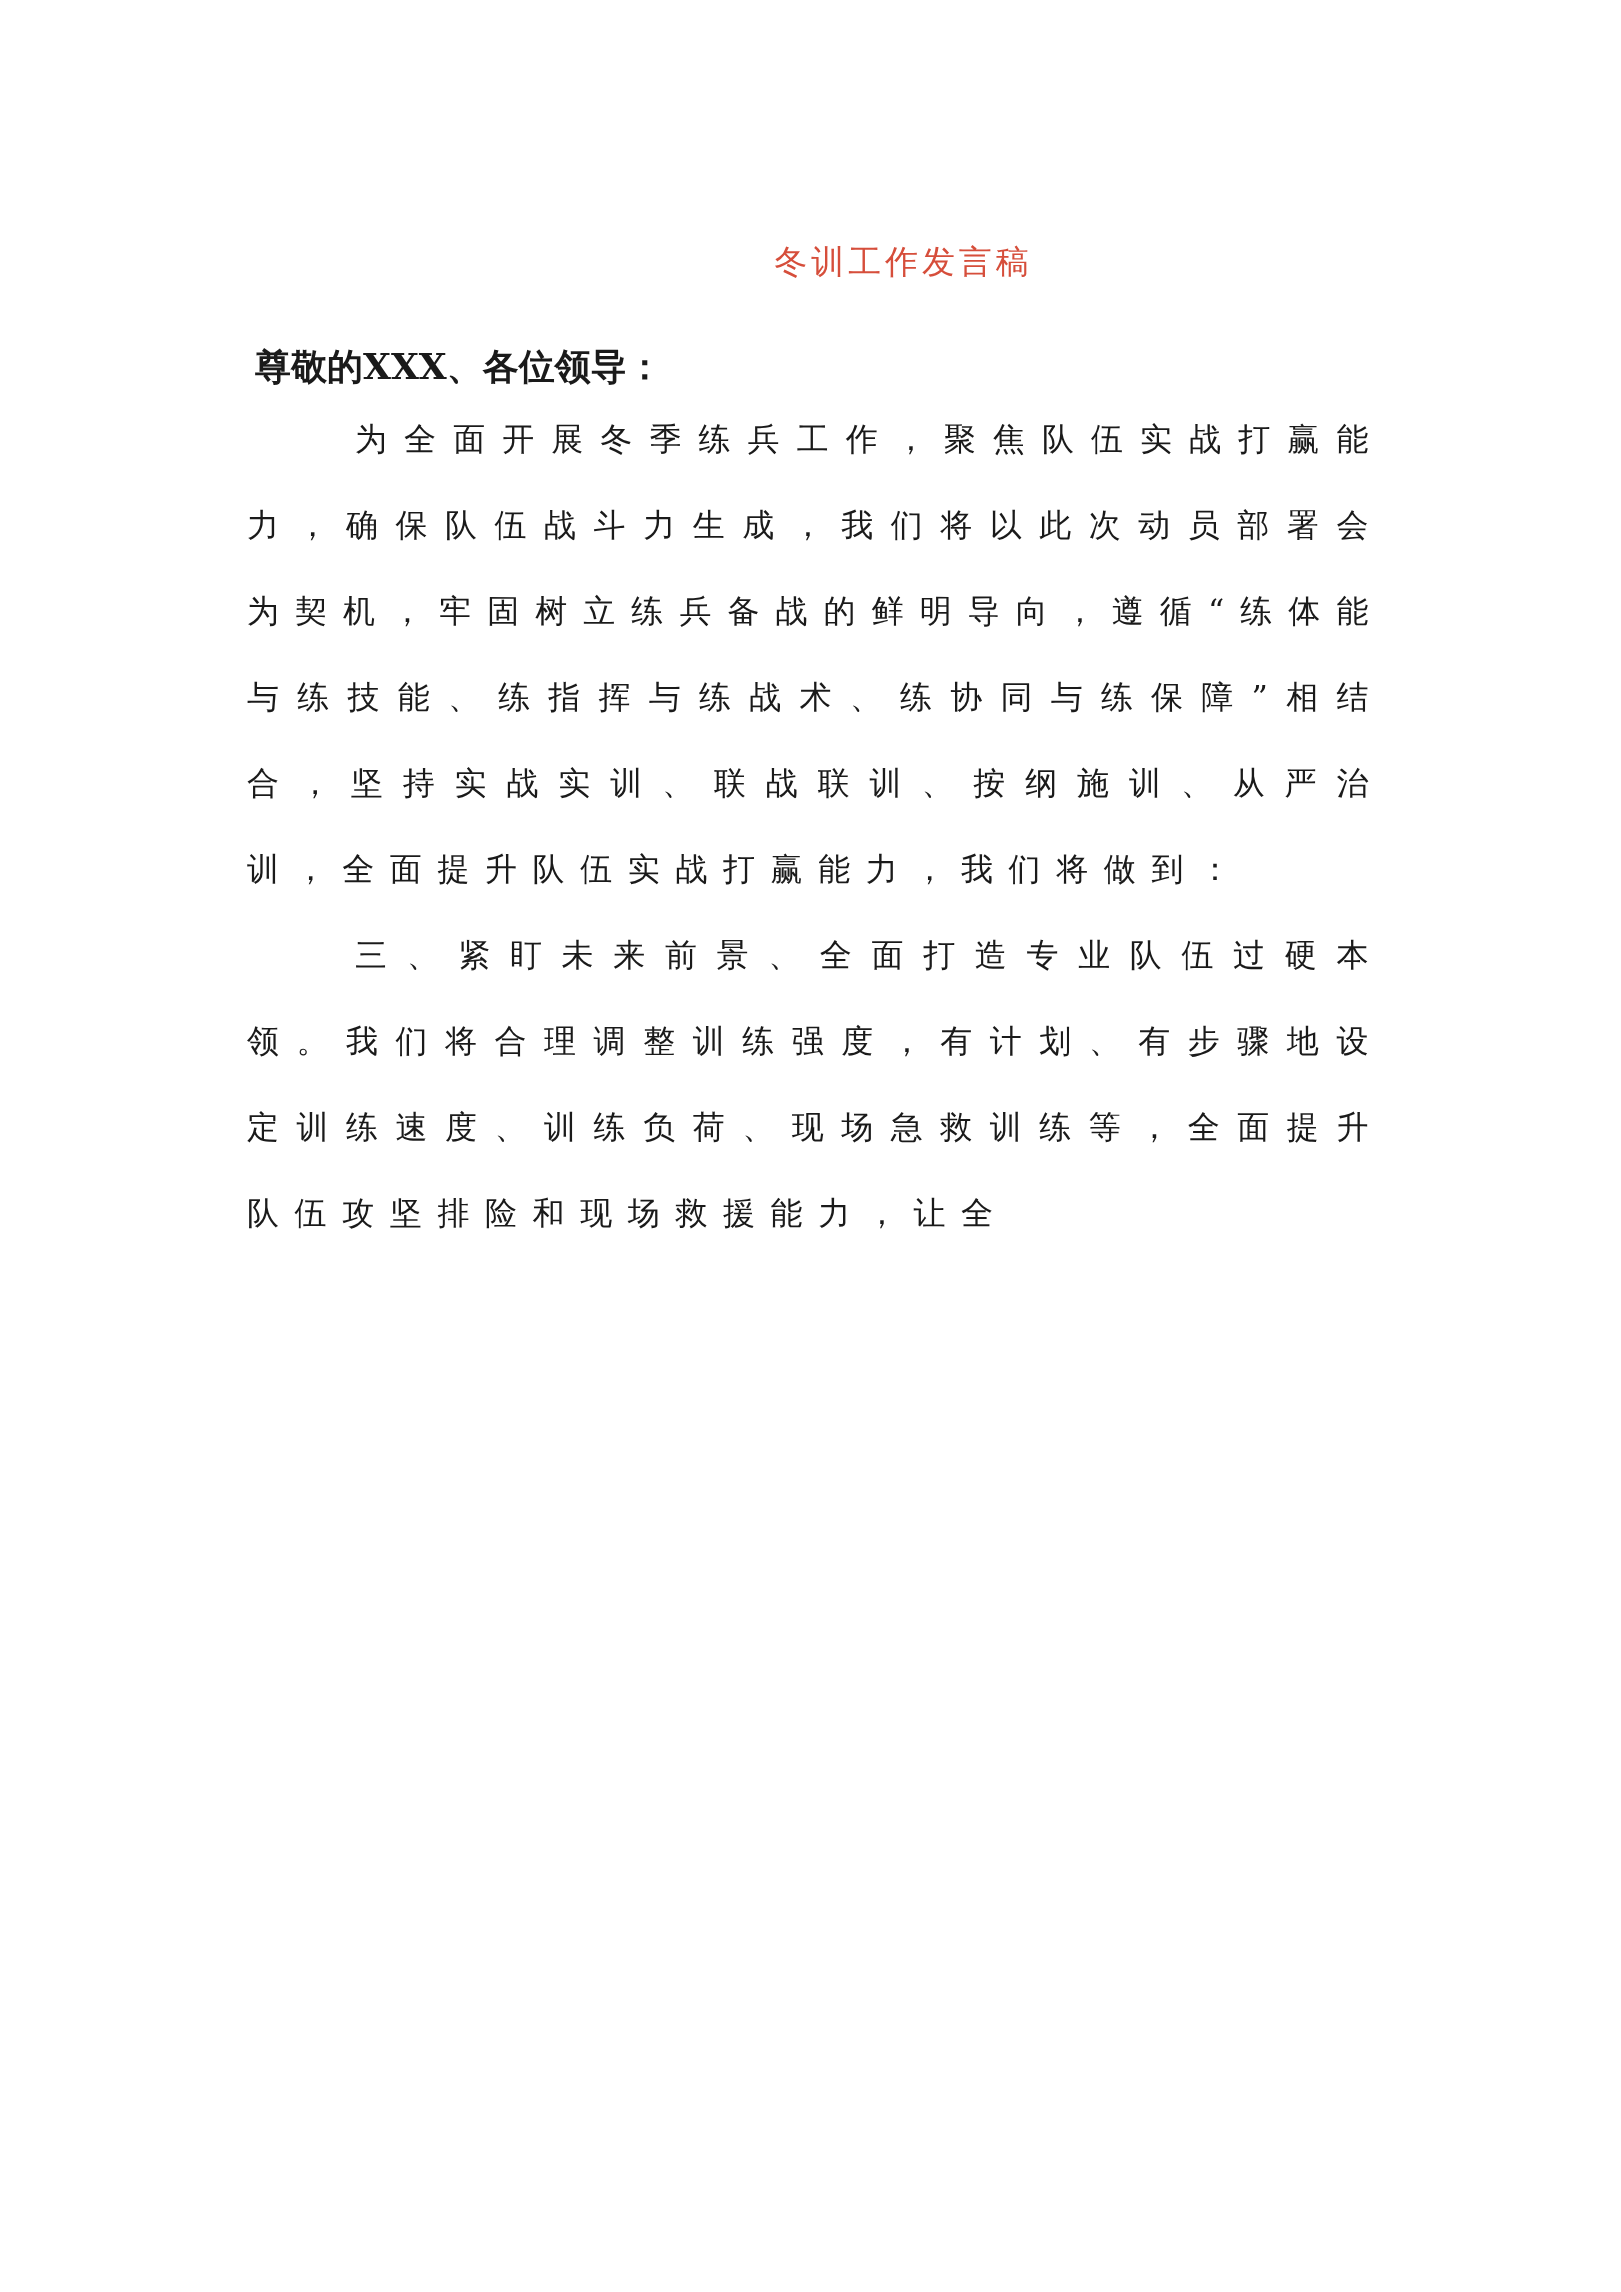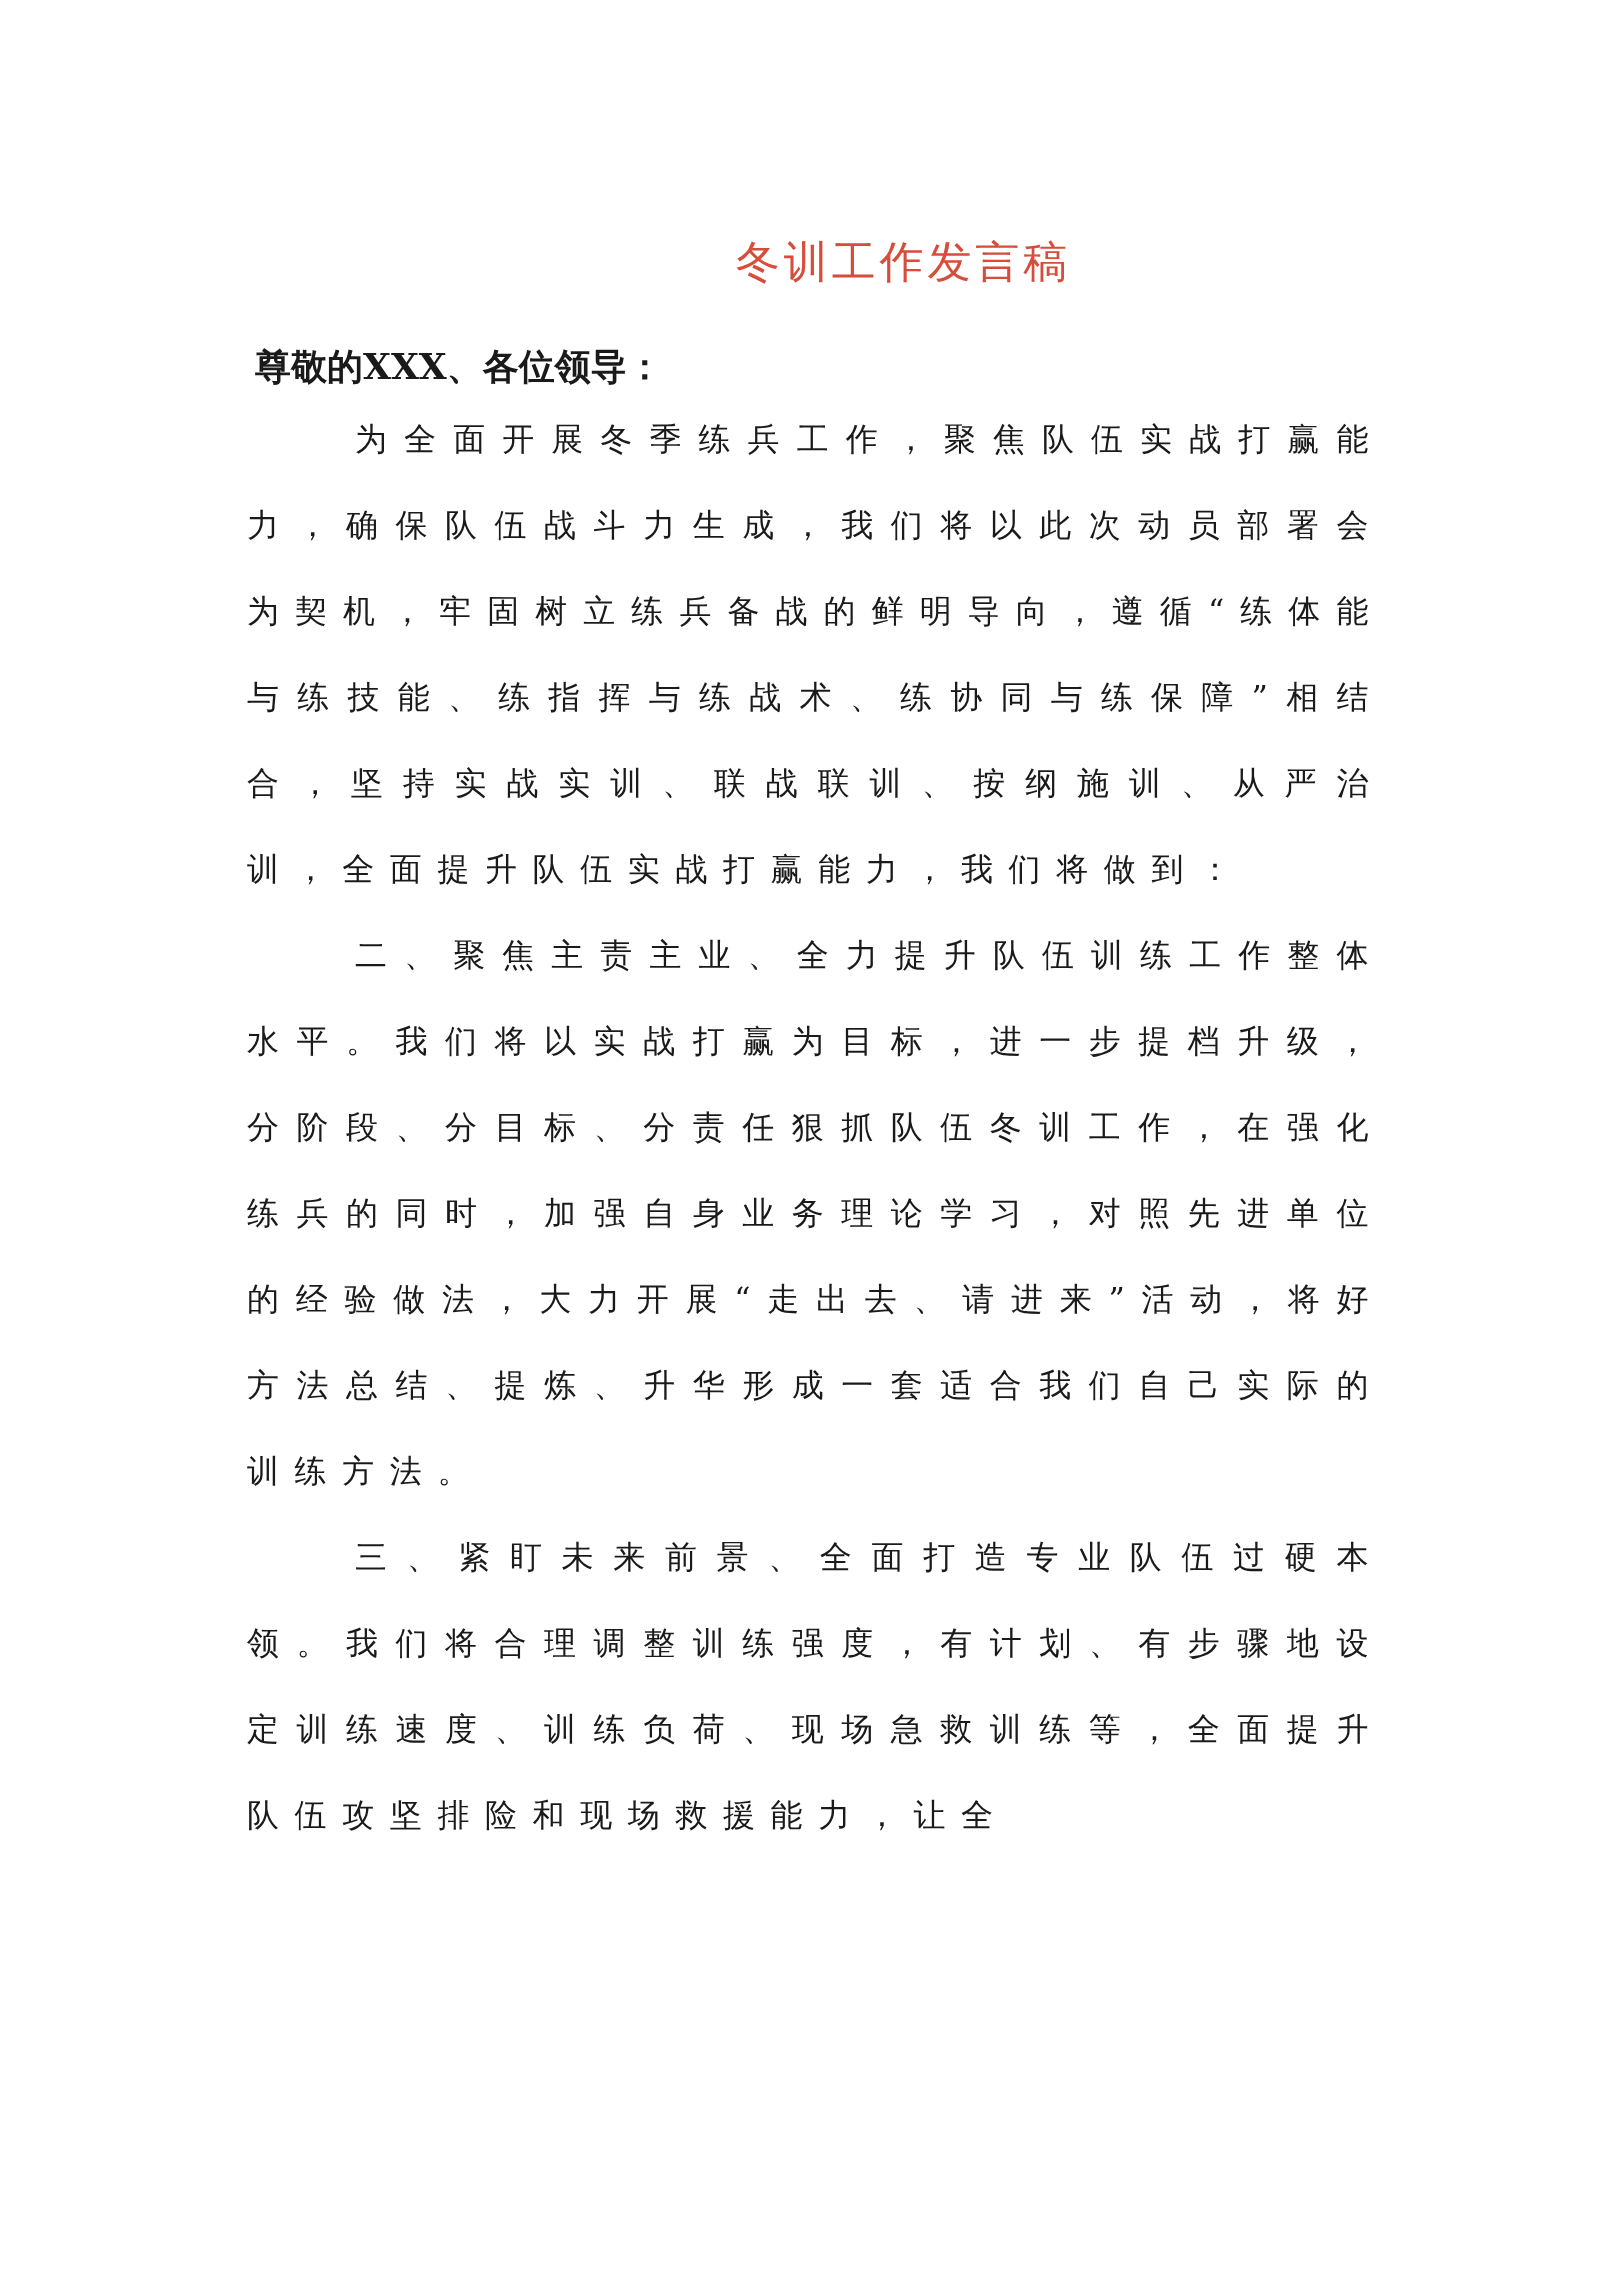--- a/index.html
+++ b/index.html
@@ -22,21 +22,21 @@
       width: 1137px;
     }
     .title {
       position: absolute;
       top: 227px;
       left: 0;
       width: 1137px;
       padding-left: 176px;
       box-sizing: border-box;
       text-align: center;
-      font-size: 44px;
+      font-size: 33px;
       line-height: 69px;
       letter-spacing: 3.9px;
       color: #d64e3b;
       font-weight: normal;
       margin: 0;
     }
     .salutation {
       position: absolute;
       top: 331px;
       left: 0;
@@ -62,17 +62,16 @@
     }
   </style>
 </head>
 <body>
 
 <div class="page">
   <h1 class="title">冬训工作发言稿</h1>
   <p class="salutation">尊敬的XXX、各位领导：</p>
   <div class="body">
     <p class="para">为全面开展冬季练兵工作，聚焦队伍实战打赢能力，确保队伍战斗力生成，我们将以此次动员部署会为契机，牢固树立练兵备战的鲜明导向，遵循“练体能与练技能、练指挥与练战术、练协同与练保障”相结合，坚持实战实训、联战联训、按纲施训、从严治训，全面提升队伍实战打赢能力，我们将做到：</p>
-    <p class="para">二、聚焦主责主业、全力提升队伍训练工作整体水平。我们将以实战打赢为目标，进一步提档升级，分阶段、分目标、分责任狠抓队伍冬训工作，在强化练兵的同时，加强自身业务理论学习，对照先进单位的经验做法，大力开展“走出去、请进来”活动，将好方法总结、提炼、升华形成一套适合我们自己实际的训练方法。</p>
     <p class="para">三、紧盯未来前景、全面打造专业队伍过硬本领。我们将合理调整训练强度，有计划、有步骤地设定训练速度、训练负荷、现场急救训练等，全面提升队伍攻坚排险和现场救援能力，让全</p>
   </div>
 </div>
 
 
 </body></html>

